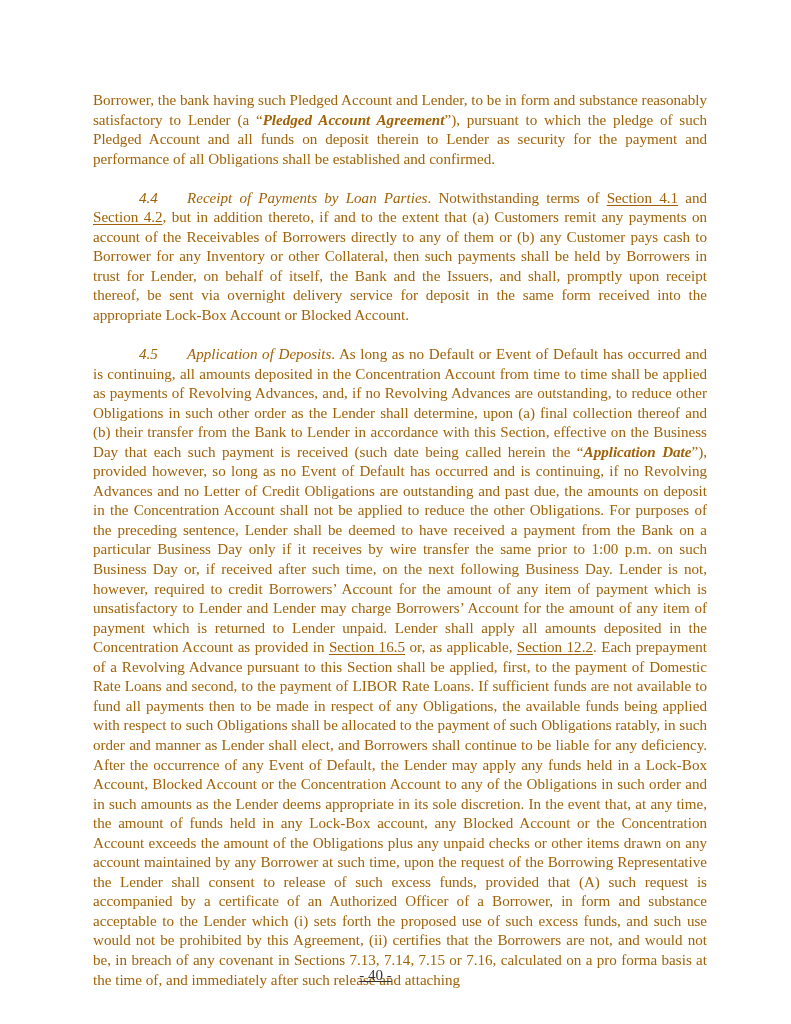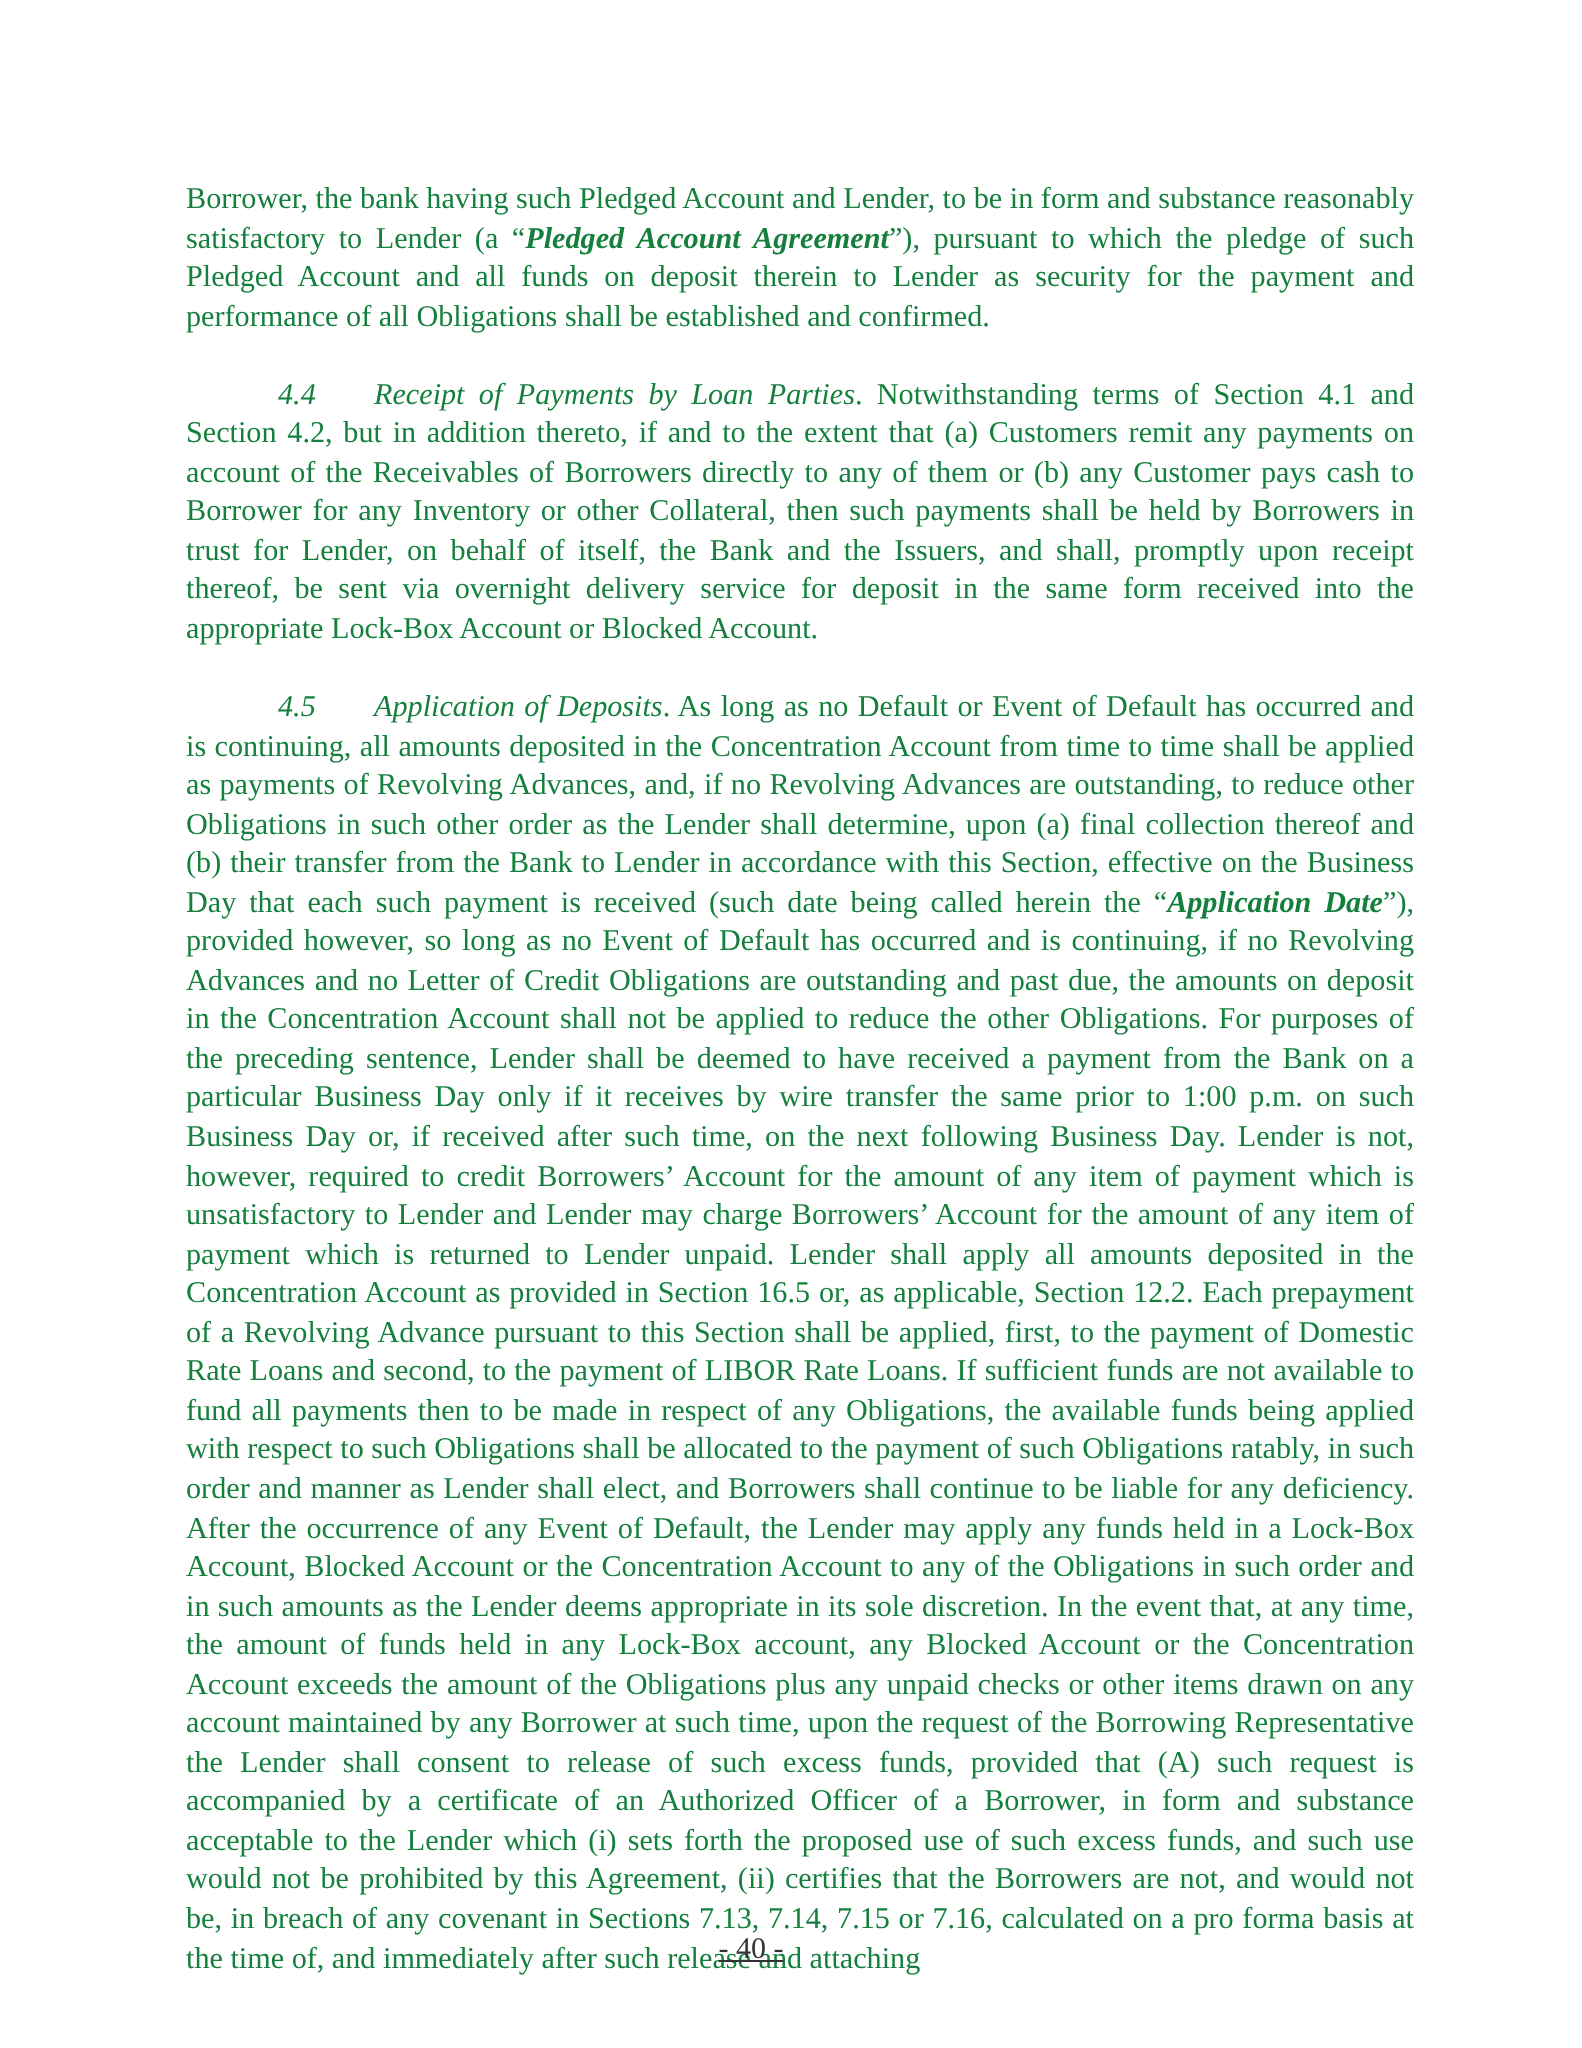--- a/index.html
+++ b/index.html
@@ -1,28 +1,28 @@
 <!DOCTYPE html>
 <html><head>
 <meta charset="utf-8">
 <style>
   html, body { margin: 0; padding: 0; background: #ffffff; }
   body { width: 791px; height: 1024px; position: relative; overflow: hidden; }
   .page {
     position: absolute; left: 93px; top: 91px; width: 614px;
     font-family: "Liberation Serif", serif;
-    font-size: 15.1px; line-height: 19.55px; color: #15803d;
+    font-size: 15.1px; line-height: 19.55px; color: #a16207;
     text-align: justify;
   }
   .para { margin: 0; }
   .gap { height: 19.5px; }
   .sec-num { display: inline-block; width: 48px; padding-left: 46px; font-style: italic; }
   .heading { font-weight: normal; font-style: italic; }
   .defterm { font-weight: bold; font-style: italic; }
-  .xref { text-underline-offset: 2px; }
+  .xref { text-decoration: underline; text-underline-offset: 2px; }
   .footer {
     position: absolute; left: 0; width: 751px; top: 967px; text-align: center;
     font-family: "Liberation Serif", serif; font-size: 15px; color: #333; text-decoration: underline;
   }
 </style>
 </head>
 <body>
 
 <div class="page">
 

